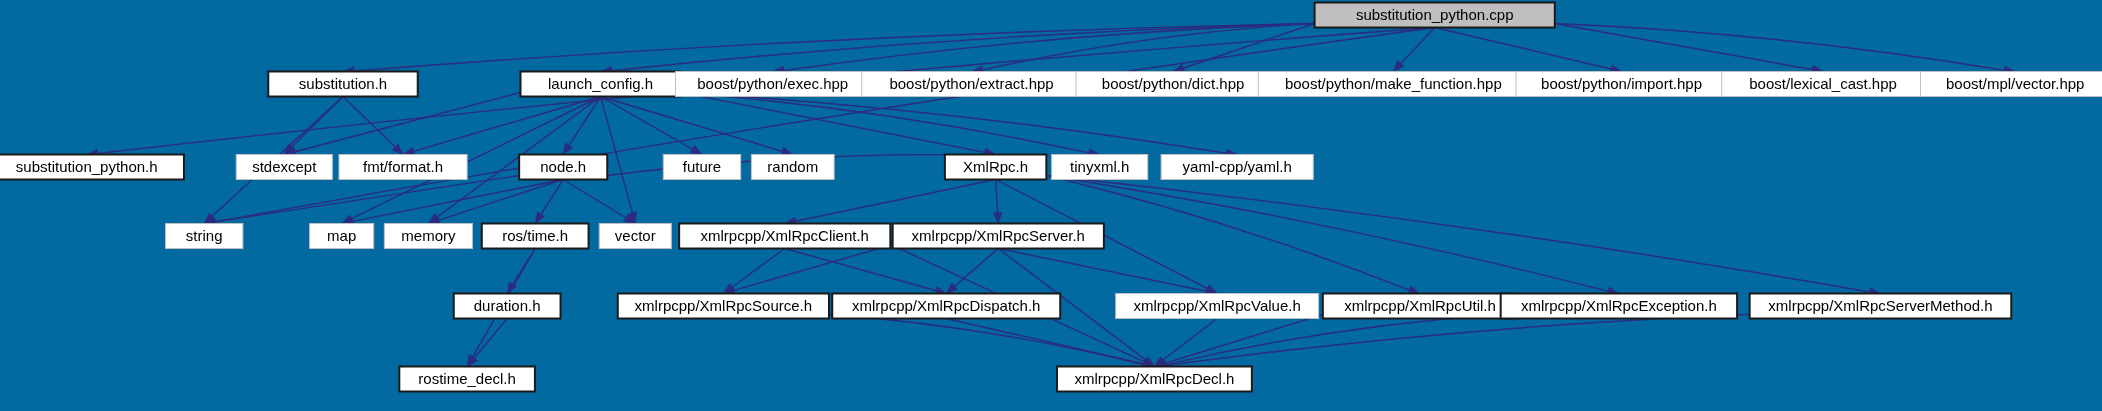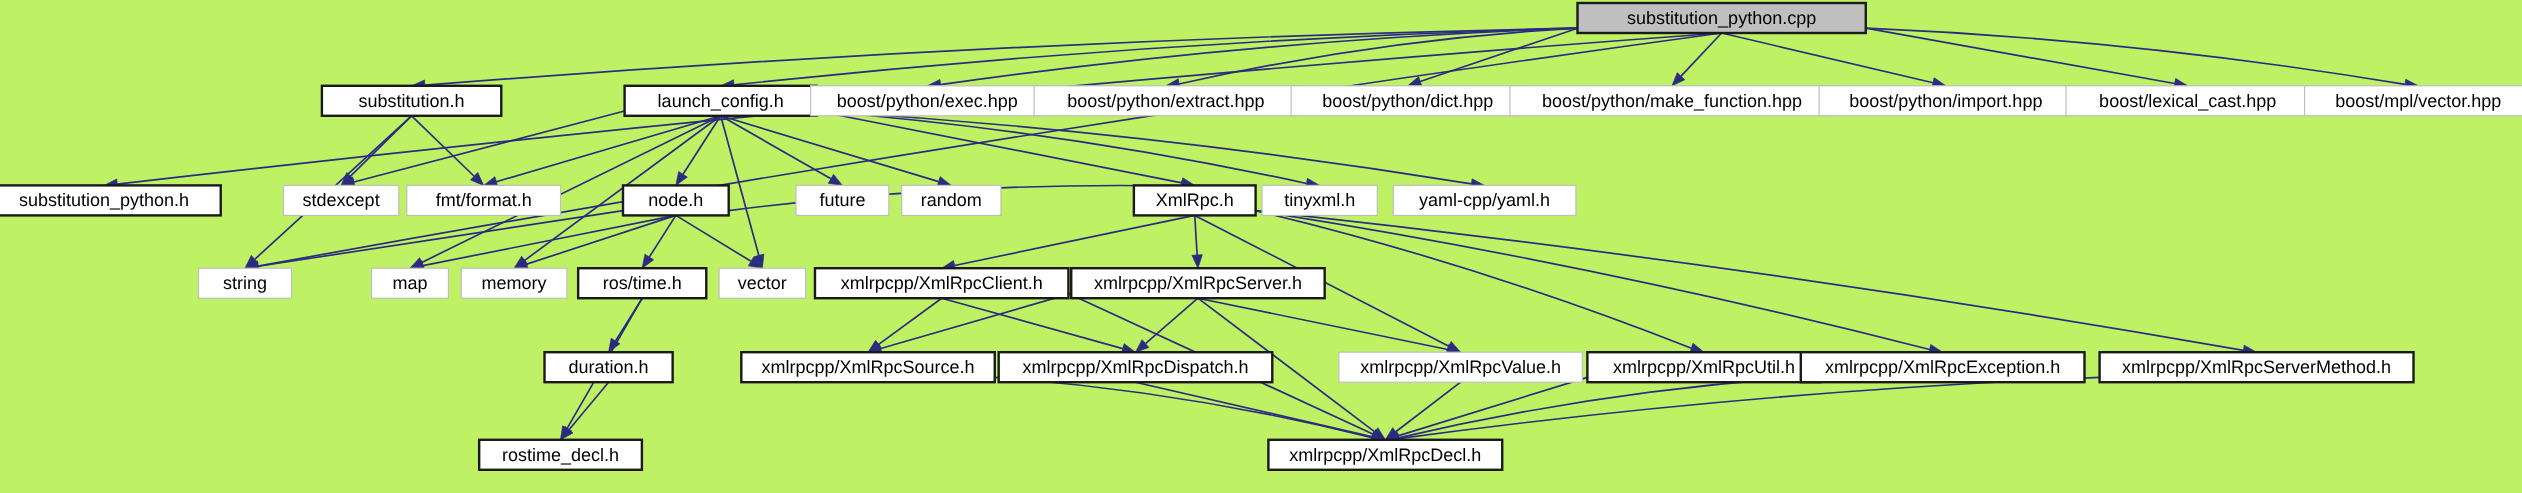--- a/index.html
+++ b/index.html
@@ -7,21 +7,21 @@
     padding: 0;
     background: #ffffff;
   }
   body {
     font-family: "Liberation Sans", sans-serif;
   }
   #graph-wrap {
     position: relative;
     width: 2102px;
     height: 411px;
-    background: #bef264;
+    background: #0369a1;
     overflow: hidden;
   }
   svg#depgraph {
     display: block;
     width: 2102px;
     height: 411px;
   }
   .node-box {
     stroke-width: 1;
   }

